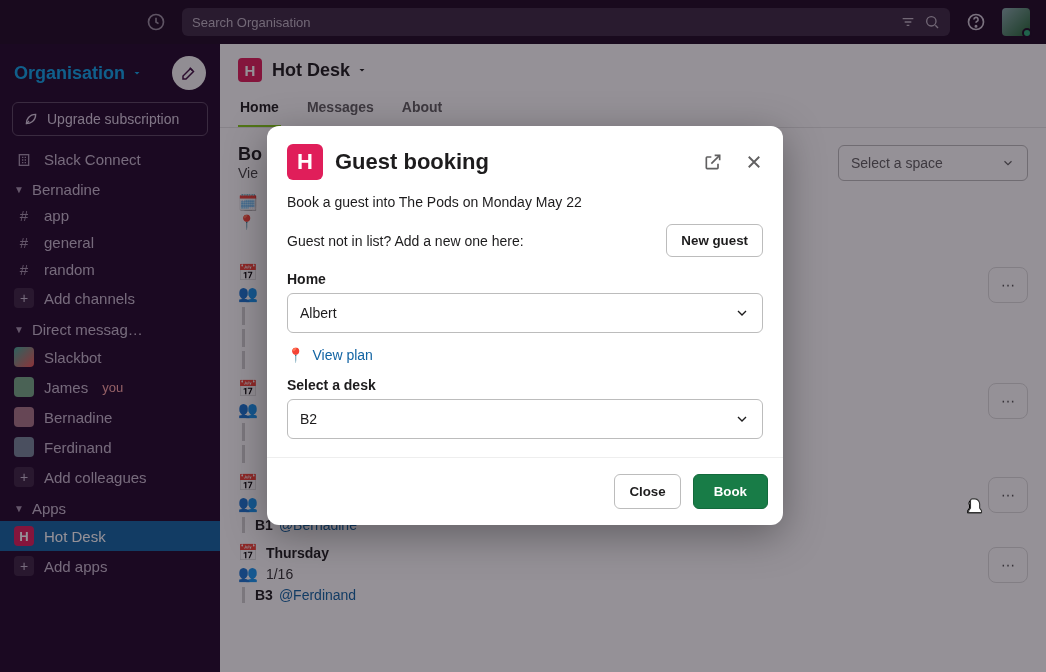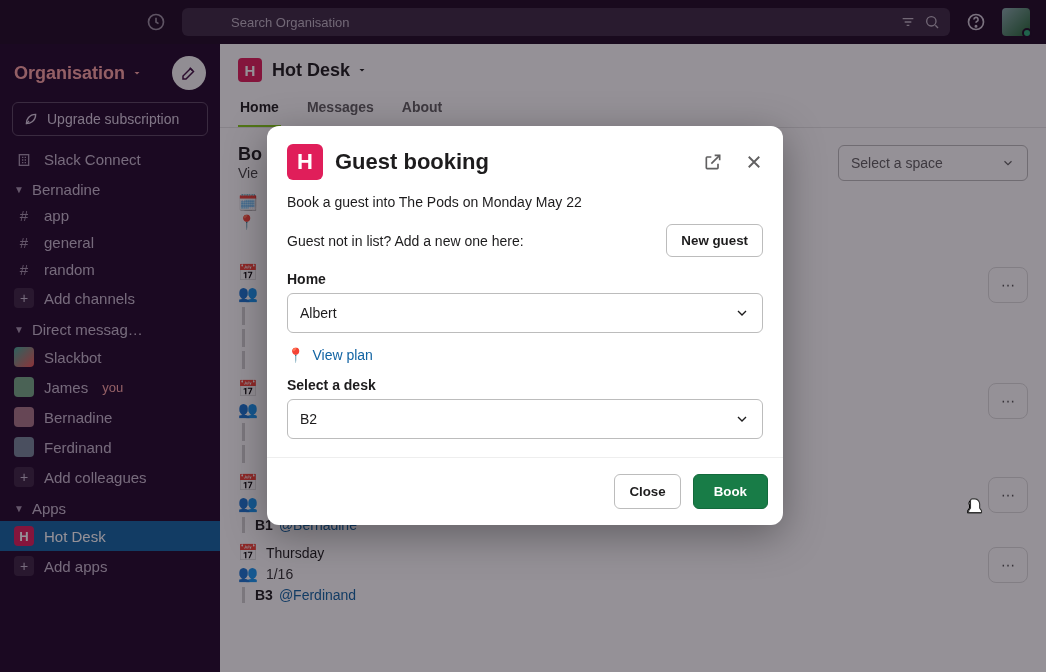--- a/index.html
+++ b/index.html
@@ -35,21 +35,20 @@
     color: #bfb4c4;
     gap: 8px;
   }
   .search-box input {
     background: transparent;
     border: none;
     outline: none;
     color: #c4b5fd;
     flex: 1;
     font-size: 13px;
-    margin-left: 39px;
   }
   .search-box input::placeholder { color: #bfb4c4; }
   .topbar-right { display:flex; align-items:center; gap:16px; color:#cfc6d3; }
   .avatar-sm {
     width: 28px; height: 28px; border-radius:4px;
     background: linear-gradient(135deg,#8aa,#263); position:relative;
   }
   .presence-dot {
     position:absolute; right:-2px; bottom:-2px;
     width:10px; height:10px; border-radius:50%;
@@ -61,21 +60,21 @@
     width: 220px;
     background: #22082a;
     color: #cfc1d5;
     display:flex; flex-direction:column;
     font-size: 15px;
   }
   .ws-header {
     display:flex; align-items:center; justify-content:space-between;
     padding: 12px 14px 8px 14px;
   }
-  .ws-name { font-weight:800; color:#fca5a5; font-size:18px; display:flex; align-items:center; gap:6px;}
+  .ws-name { font-weight:800; color:#0ea5e9; font-size:18px; display:flex; align-items:center; gap:6px;}
   .compose-btn {
     width:34px; height:34px; border-radius:50%;
     background:#f8f8f8; color:#3f0e40;
     display:flex; align-items:center; justify-content:center;
   }
   .upgrade-btn {
     margin: 4px 12px 10px 12px;
     border:1px solid #5a4561; border-radius:6px;
     padding:8px 10px; display:flex; align-items:center; gap:8px;
     color:#d9cde0; font-size:14px;
@@ -137,21 +136,21 @@
   .content .subtitle { color:#444; }
   .space-select {
     width:190px; height:36px; border:1px solid #bcbcbc; border-radius:6px;
     display:flex; align-items:center; justify-content:space-between;
     padding:0 12px; color:#616061; background:#fff;
   }
   .days { margin-top:12px; display:flex; flex-direction:column; gap:10px;}
   .day { position:relative; }
   .day-row1 { display:flex; align-items:center; gap:8px; }
   .cal-emoji { font-size:16px;}
-  .day-name { font-weight:400;}
+  .day-name { font-weight:700;}
   .day-row2 { display:flex; align-items:center; gap:8px; margin-top:2px;}
   .busts { font-size:16px;}
   .capacity { color:#333;}
   .desk-line { display:flex; align-items:center; gap:6px; border-left:3px solid #d0d0d0; padding-left:10px; margin-top:4px; margin-left:4px;}
   .desk-code { font-weight:700; }
   .mention { color:#1264a3;}
   .ellipsis-btn {
     position:absolute; right:0; top:4px;
     width:40px; height:36px; border:1px solid #ddd; border-radius:8px;
     display:flex; align-items:center; justify-content:center; color:#555; background:#fff;

